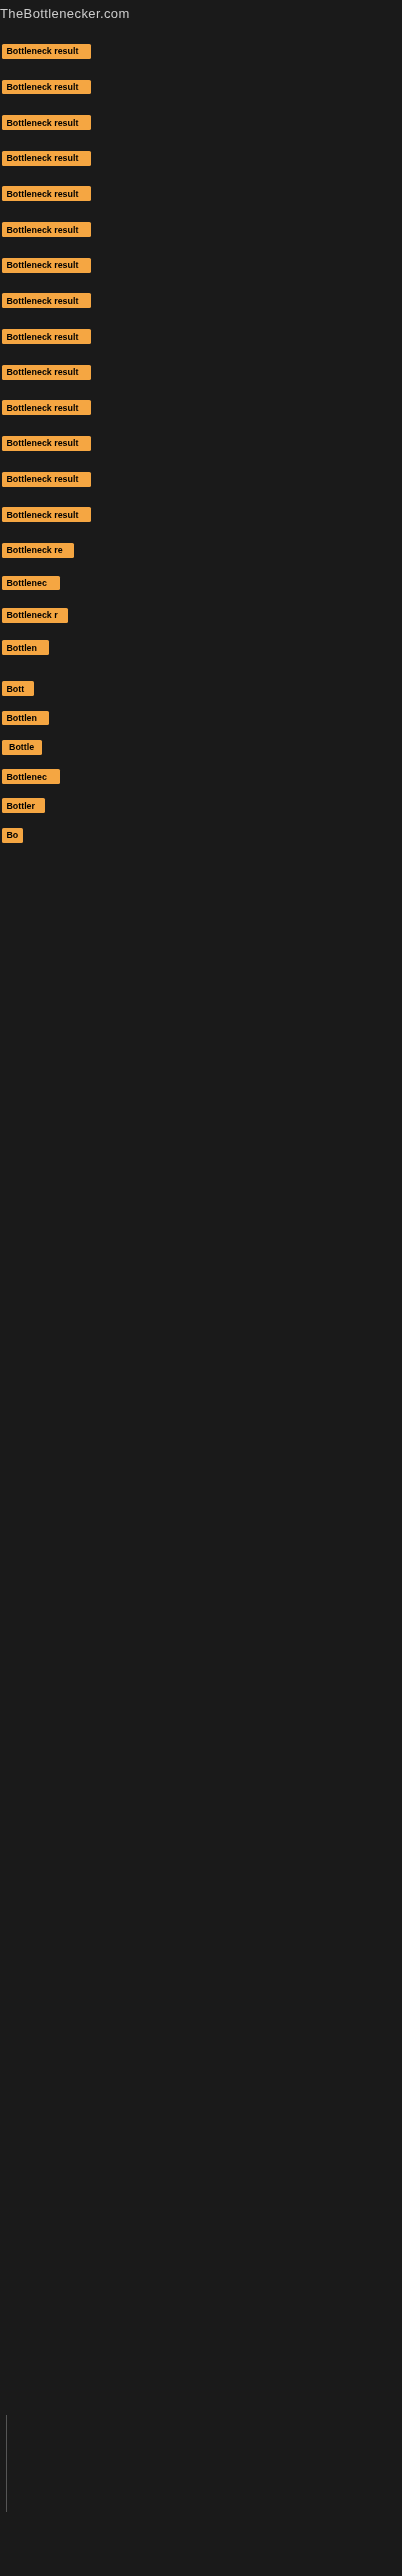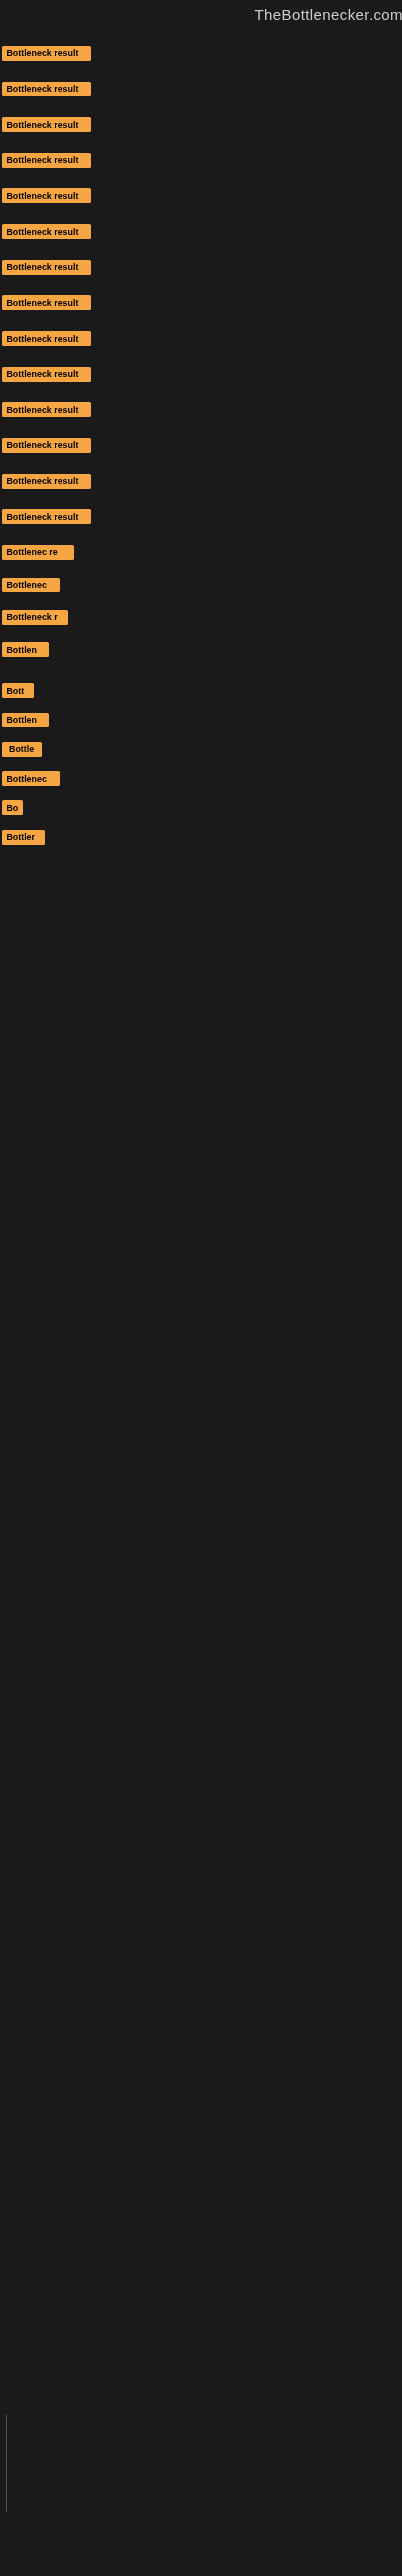--- a/index.html
+++ b/index.html
@@ -10,23 +10,23 @@
 
     body {
       width: 403px;
       min-height: 2576px;
       background-color: #1a1a1a;
       font-family: Arial, sans-serif;
       position: relative;
     }
 
     .site-title {
-      text-align: right;
+      text-align: left;
       color: #cccccc;
-      font-size: 15px;
+      font-size: 13px;
       padding: 6.4px 0 3.2px 0;
       letter-spacing: 0.4px;
     }
 
     .bottleneck-item {
       margin: 4.8px 0 4.8px 1.6px;
       display: flex;
       align-items: center;
     }
 
@@ -97,21 +97,21 @@
     <div class="bottleneck-item section" style="margin-top: 17.7px; margin-bottom: 17.7px;">
       <span class="bottleneck-badge" style="max-width: 89px; width: 89px;">Bottleneck result</span>
     </div>
     <div class="bottleneck-item section" style="margin-top: 17.7px; margin-bottom: 17.7px;">
       <span class="bottleneck-badge" style="max-width: 89px; width: 89px;">Bottleneck result</span>
     </div>
     <div class="bottleneck-item section" style="margin-top: 17.7px; margin-bottom: 17.7px;">
       <span class="bottleneck-badge" style="max-width: 89px; width: 89px;">Bottleneck result</span>
     </div>
     <div class="bottleneck-item section" style="margin-top: 14.5px; margin-bottom: 14.5px;">
-      <span class="bottleneck-badge" style="max-width: 72px; width: 72px;">Bottlenec re</span>
+      <span class="bottleneck-badge" style="max-width: 72px; width: 72px;">Bottleneck re</span>
     </div>
     <div class="bottleneck-item section" style="margin-top: 14.5px; margin-bottom: 14.5px;">
       <span class="bottleneck-badge" style="max-width: 58px; width: 58px;">Bottlenec</span>
     </div>
     <div class="bottleneck-item section" style="margin-top: 14.5px; margin-bottom: 14.5px;">
       <span class="bottleneck-badge" style="max-width: 66px; width: 88px;">Bottleneck r</span>
     </div>
     <div class="bottleneck-item section" style="margin-top: 14.5px; margin-bottom: 14.5px;">
       <span class="bottleneck-badge" style="max-width: 47px; width: 47px;">Bottlen</span>
     </div>
@@ -121,21 +121,21 @@
     <div class="bottleneck-item section" style="margin-top: 11.3px; margin-bottom: 11.3px;">
       <span class="bottleneck-badge" style="max-width: 47px; width: 47px;">Bottlen</span>
     </div>
     <div class="bottleneck-item section" style="margin-top: 11.3px; margin-bottom: 11.3px;">
       <span class="bottleneck-badge" style="max-width: 40px; width: 40px; text-align: center;">Bottle</span>
     </div>
     <div class="bottleneck-item section" style="margin-top: 11.3px; margin-bottom: 11.3px;">
       <span class="bottleneck-badge" style="max-width: 58px; width: 58px;">Bottlenec</span>
     </div>
     <div class="bottleneck-item section" style="margin-top: 11.3px; margin-bottom: 11.3px;">
-      <span class="bottleneck-badge" style="max-width: 21px; width: 21px;">Bo</span>
+      <span class="bottleneck-badge" style="max-width: 43px; width: 43px;">Bottler</span>
     </div>
     <div class="bottleneck-item section" style="margin-top: 11.3px; margin-bottom: 11.3px;">
-      <span class="bottleneck-badge" style="max-width: 43px; width: 43px;">Bottler</span>
+      <span class="bottleneck-badge" style="max-width: 21px; width: 21px;">Bo</span>
     </div>
   </div>
 
 <div class="vertical-line"></div>
 
 
 </body></html>

